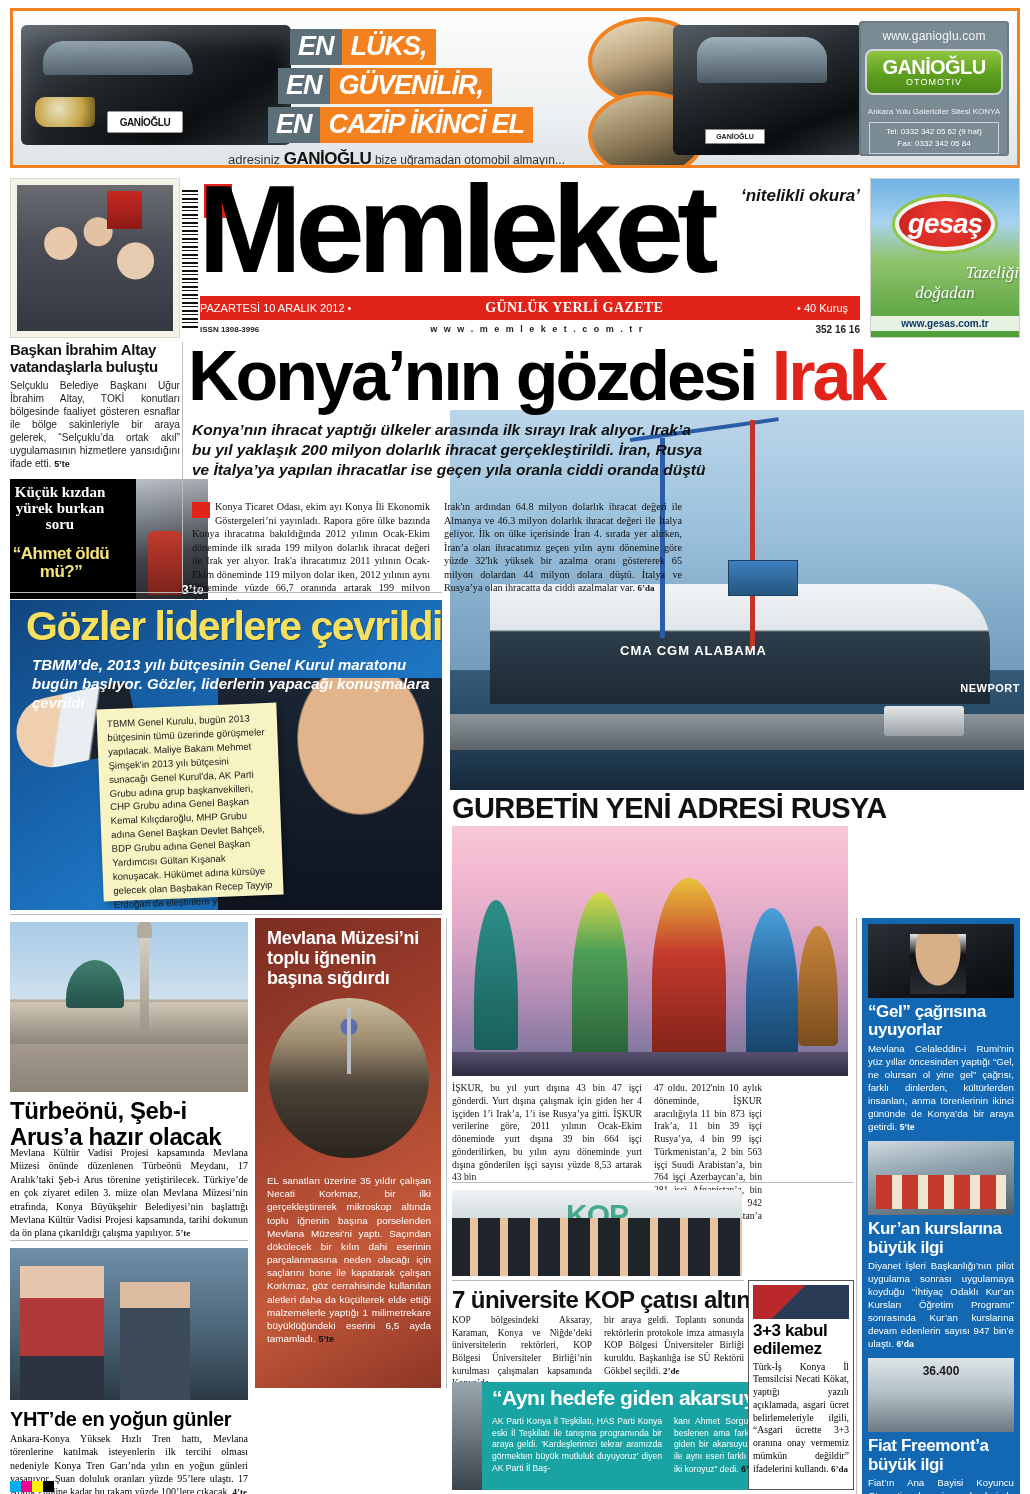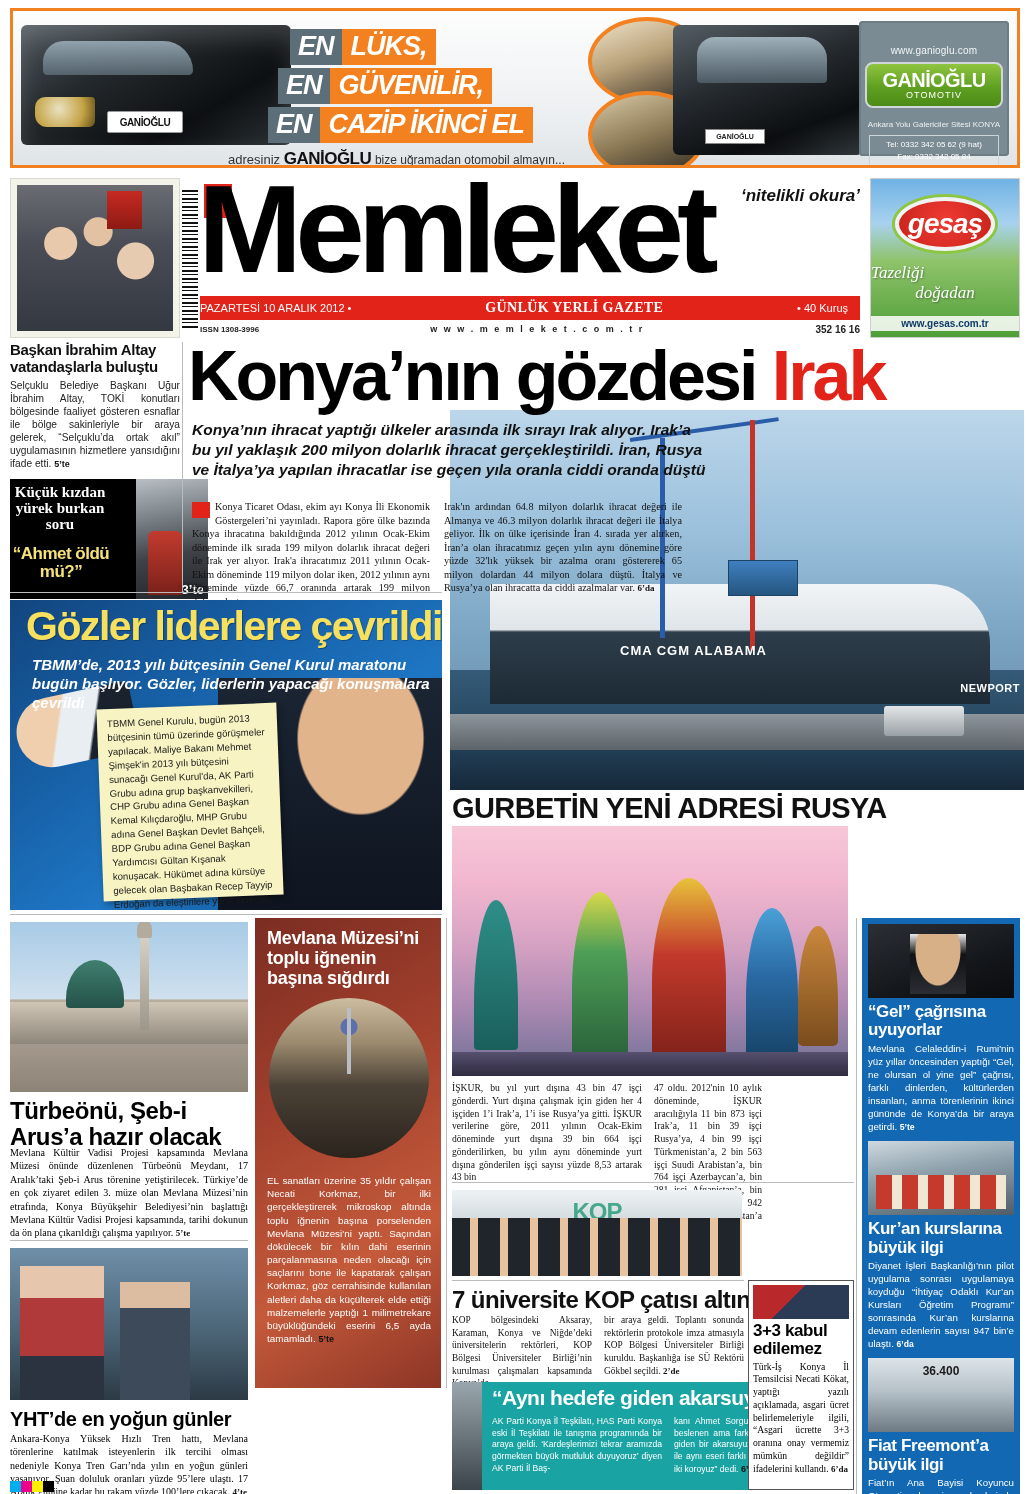--- a/index.html
+++ b/index.html
@@ -71,21 +71,21 @@
   .plate-right{
     position:absolute; left:692px; top:118px; width:60px; height:15px; background:#fff;
     border:1px solid #888; font-size:7px; font-weight:bold; color:#222;
     display:flex; align-items:center; justify-content:center;
   }
   .ganibox{
     position:absolute; right:8px; top:10px; width:150px; height:135px;
     background:#7b8b93; border-radius:4px; color:#fff; text-align:center;
     box-shadow: 0 0 0 2px #6d7d85 inset;
   }
-  .gani-url{ font-size:10px; padding-top:24px; letter-spacing:.2px; color:#f2f5f6; }
+  .gani-url{ font-size:12px; padding-top:8px; letter-spacing:.2px; color:#f2f5f6; }
   .gani-badge{
     margin:6px 6px 0; height:46px; border-radius:8px;
     background:linear-gradient(180deg,#8fc43f 0%,#5fa021 55%,#4c8b17 100%);
     border:2px solid #cfd7da; display:flex; flex-direction:column;
     align-items:center; justify-content:center;
   }
   .gani-badge b{ font-size:20px; letter-spacing:-.6px; line-height:1; }
   .gani-badge span{ font-size:9px; letter-spacing:1px; }
   .gani-addr{ font-size:8px; margin-top:12px; color:#edf1f2; }
   .gani-tel{ margin:6px 10px 0; border:1px solid #ccd4d8; font-size:8px; padding:3px 2px; line-height:1.5; }
@@ -143,21 +143,21 @@
     border:1px solid #cfcfcf;
   }
   .gesas-logo{
     position:absolute; left:50%; top:18px; transform:translateX(-50%);
     width:100px; height:54px; border-radius:50%;
     background:radial-gradient(circle at 50% 40%, #ee3b33, #c7211a);
     border:4px solid #f2f2f2; box-shadow:0 0 0 3px #8dc63f;
     color:#fff; display:flex; align-items:center; justify-content:center;
     font-size:28px; font-weight:bold; font-style:italic; letter-spacing:-1px;
   }
-  .gesas-t1{ position:absolute; left:0; right:0; top:84px; text-align:left;
+  .gesas-t1{ position:absolute; left:0; right:0; top:84px; text-align:right;
     color:#fff; font-style:italic; font-size:17px; font-family:"Liberation Serif",serif; text-shadow:1px 1px 2px rgba(0,0,0,.35); }
   .gesas-t2{ position:absolute; left:0; right:0; top:104px; text-align:center;
     color:#fff; font-style:italic; font-size:17px; font-family:"Liberation Serif",serif; text-shadow:1px 1px 2px rgba(0,0,0,.35); }
   .gesas-url{ position:absolute; left:0; right:0; bottom:6px; text-align:center;
     color:#103a6a; font-size:10px; font-weight:bold; background:rgba(255,255,255,.85); padding:2px 0;}
 
   
   .lcol{ position:absolute; left:10px; top:342px; width:170px; }
   .lc-head{ font-size:15px; font-weight:bold; line-height:1.1; color:#111; letter-spacing:-.3px; }
   .lc-body{ font-size:10.2px; line-height:1.28; color:#222; margin-top:4px; text-align:justify; }
@@ -278,21 +278,21 @@
   .rus-text{ position:absolute; left:452px; top:1082px; width:310px; display:flex; gap:12px; }
   .rus-col{ width:190px; font-family:"Liberation Serif",serif; font-size:9.6px;
     line-height:1.33; text-align:justify; color:#111; }
   .rus-col.c2{ width:108px; }
 
   .kop-photo{
     position:absolute; left:452px; top:1190px; width:290px; height:86px; overflow:hidden;
     background:linear-gradient(180deg,#eef2f4 0%,#cfd8dd 40%,#9fb0b8 100%);
   }
   .kop-logo{ position:absolute; left:50%; top:8px; transform:translateX(-50%);
-    font-size:24px; font-weight:bold; color:#2b9e7d; opacity:.85; letter-spacing:-1px;}
+    font-size:30px; font-weight:bold; color:#2b9e7d; opacity:.85; letter-spacing:-1px;}
   .kop-people{ position:absolute; left:0; right:0; bottom:0; height:58px;
     background:repeating-linear-gradient(90deg,#20242b 0 18px, #e7c49f 18px 26px, #20242b 26px 30px); }
 
   .kop-title{ position:absolute; left:452px; top:1286px; font-size:24px; font-weight:bold;
     letter-spacing:-.6px; color:#111; }
   .kop-cols{ position:absolute; left:452px; top:1314px; width:292px; display:flex; gap:12px; }
   .kop-col{ width:140px; font-family:"Liberation Serif",serif; font-size:9.4px;
     line-height:1.35; text-align:justify; color:#111; }
 
   .akar{

